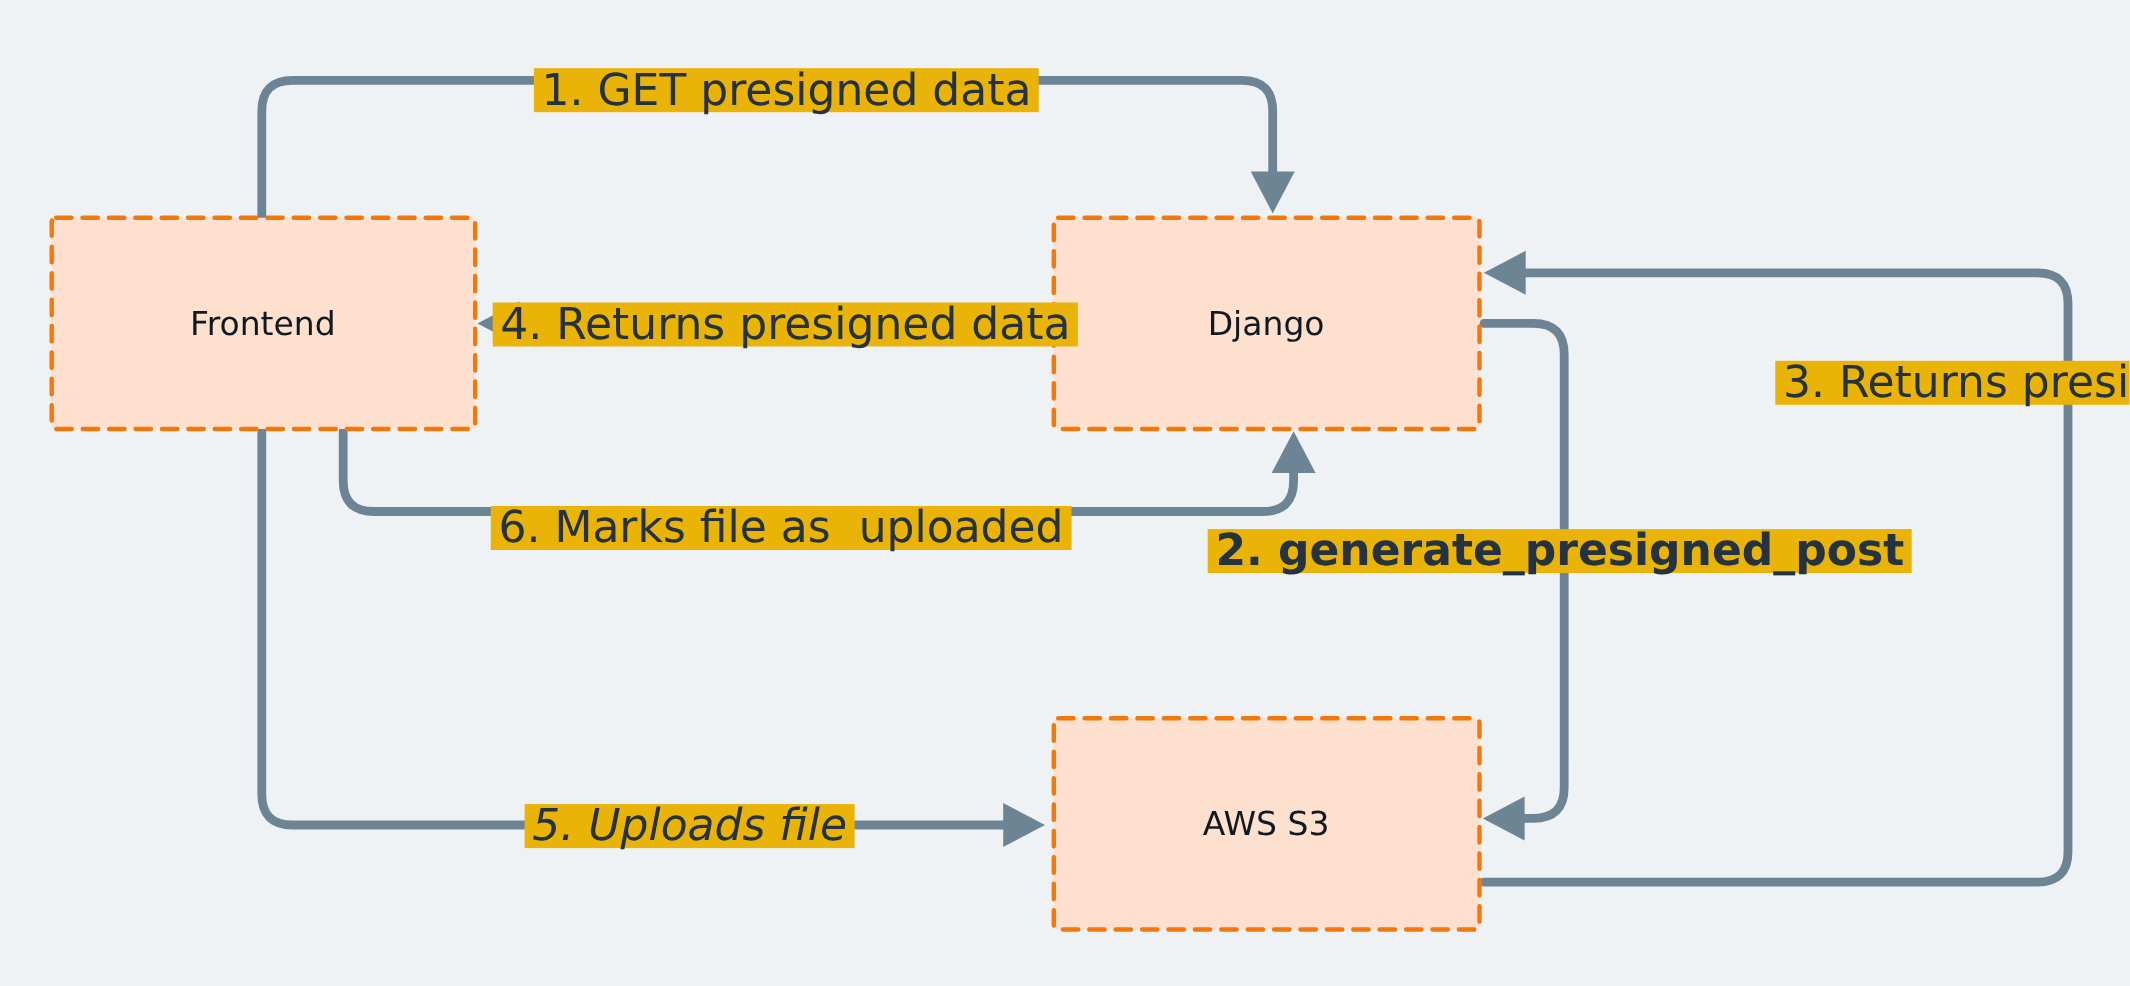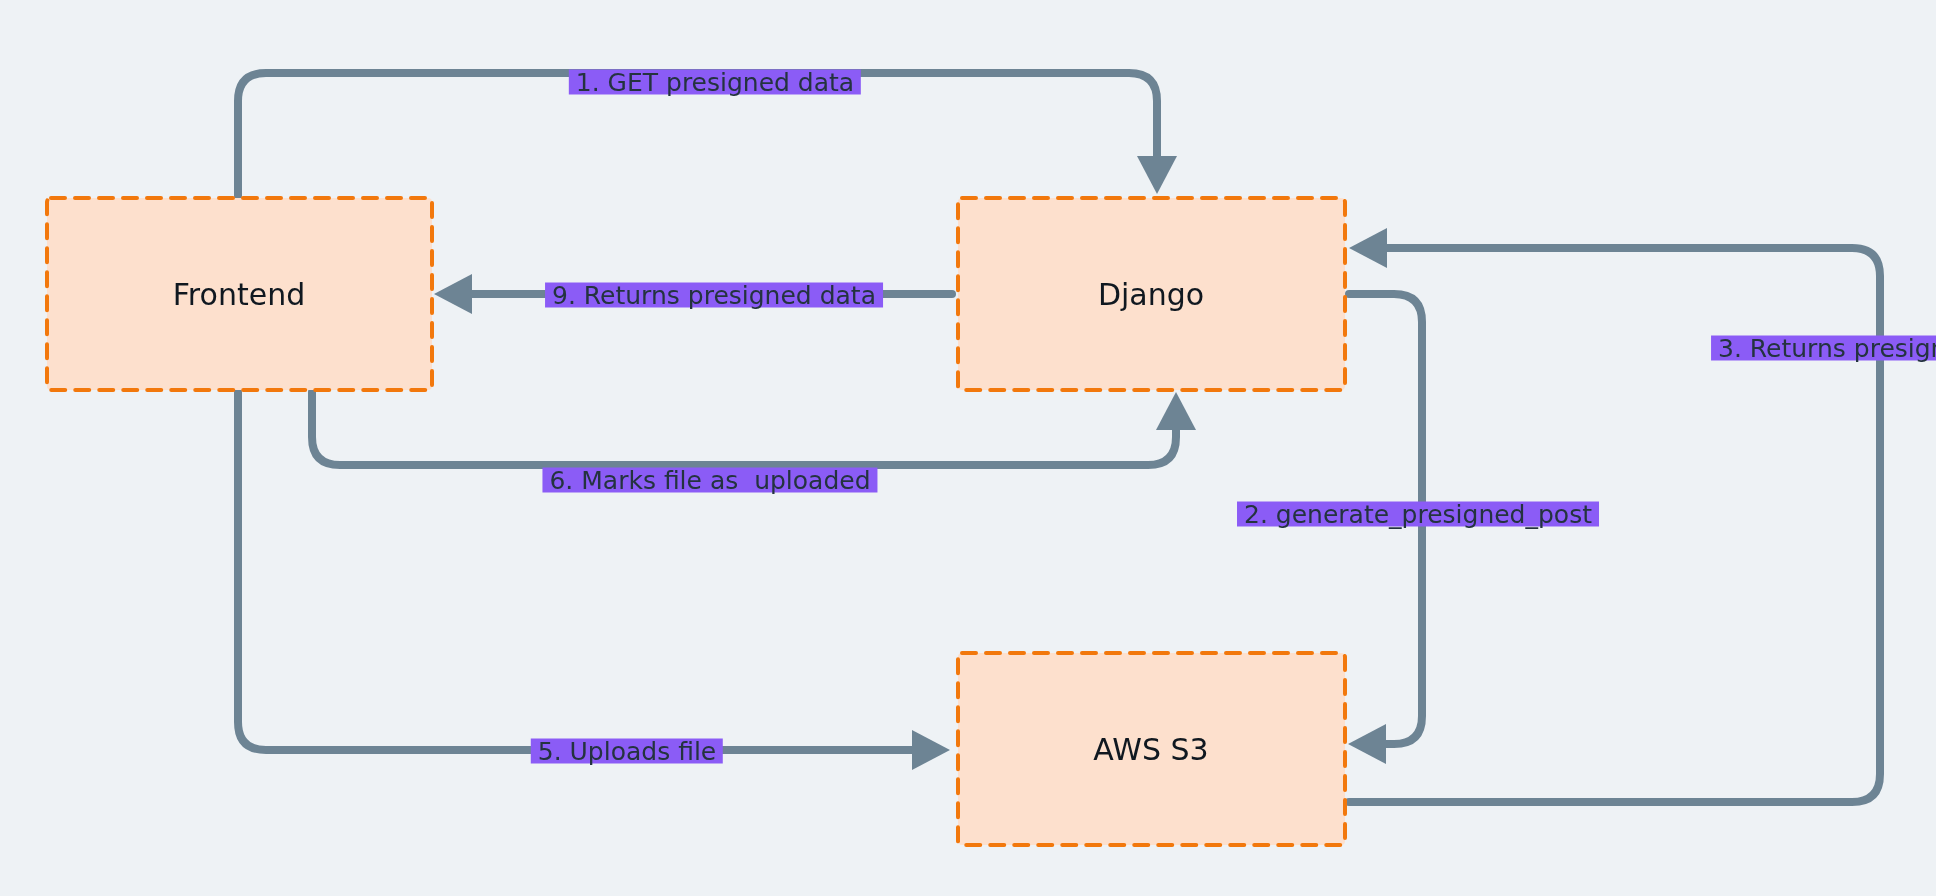--- a/index.html
+++ b/index.html
@@ -50,24 +50,24 @@
     stroke-linejoin: round;
   }
   .conn-head {
     fill: #6d8494;
     stroke: none;
   }
   .edge-label {
     position: absolute;
     color: #24333f;
     font-family: "DejaVu Sans", sans-serif;
-    font-size: 25px;
+    font-size: 40px;
     line-height: 1;
     white-space: pre;
-    background: #8b5cf6;
+    background: #eab308;
     padding: 0 7px;
     transform: translate(-50%, -50%);
     pointer-events: none;
   }
 </style>
 </head>
 <body>
 
 <div id="diagram-canvas">
 
@@ -122,23 +122,23 @@
       <g>
         <rect class="node-box" x="958" y="653" width="387" height="192"></rect>
         <text class="node-label" x="1151" y="751">AWS S3</text>
       </g>
 
     </g>
   </svg>
 
   <div class="edge-label" style="left:715px; top:82px;">1. GET presigned data</div>
 
-  <div class="edge-label" style="left:1418px; top:514px;">2. generate_presigned_post</div>
+  <div class="edge-label" style="left:1418px; top:501px;font-weight:bold;">2. generate_presigned_post</div>
 
   <div class="edge-label" style="left:1880px; top:348px;">3. Returns presigned data</div>
 
-  <div class="edge-label" style="left:714px; top:295px;">9. Returns presigned data</div>
+  <div class="edge-label" style="left:714px; top:295px;">4. Returns presigned data</div>
 
-  <div class="edge-label" style="left:627px; top:751px;">5. Uploads file</div>
+  <div class="edge-label" style="left:627px; top:751px;font-style:italic;">5. Uploads file</div>
 
   <div class="edge-label" style="left:710px; top:480px;">6. Marks file as  uploaded</div>
 
 </div>
 
 </body></html>

